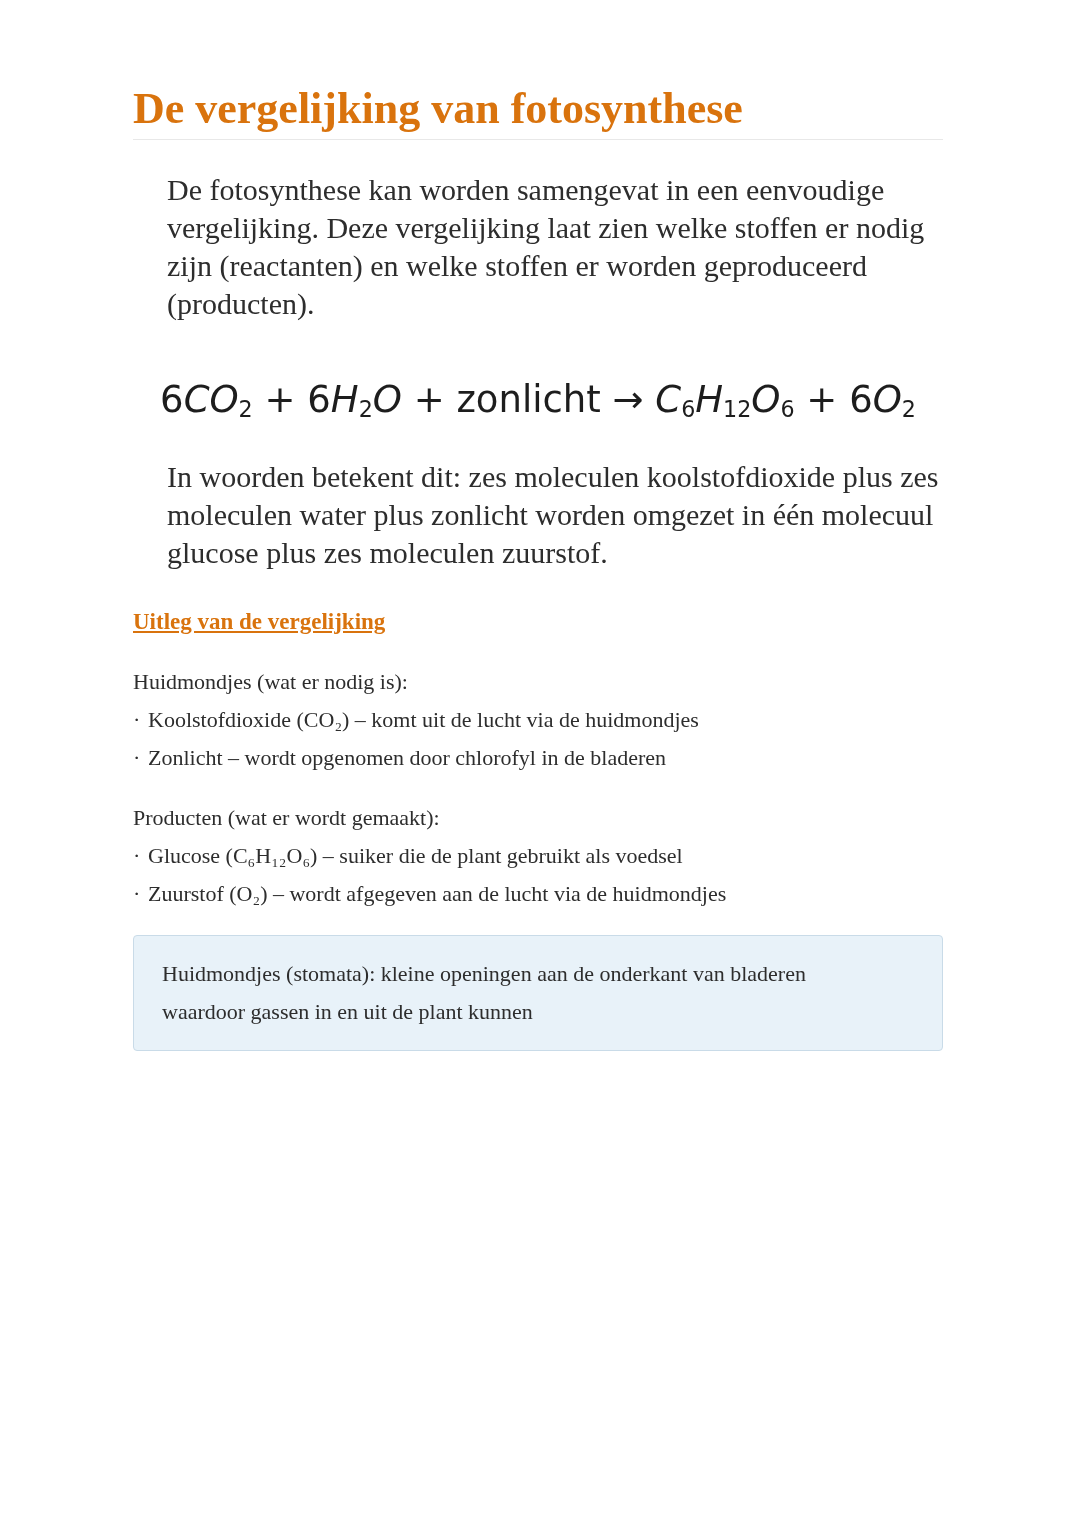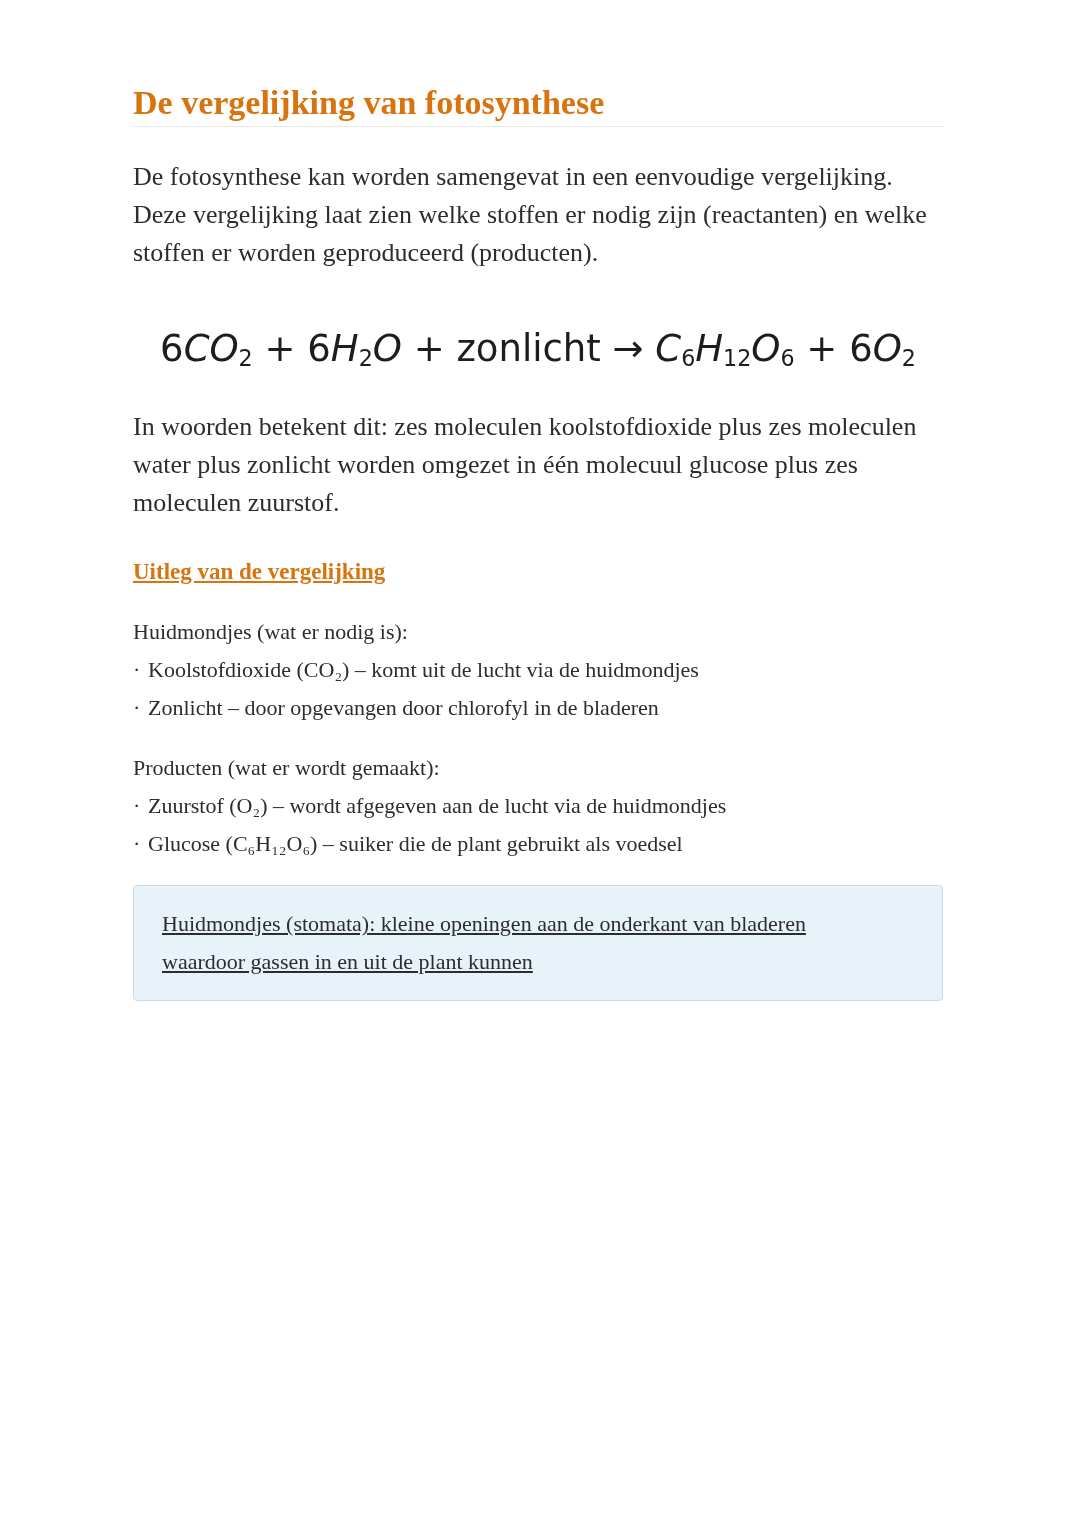--- a/index.html
+++ b/index.html
@@ -20,32 +20,33 @@
     overflow: hidden;
   }
   .page {
     width: 1080px;
     height: 1527px;
     padding: 82px 137px 60px 133px;
     background: #ffffff;
   }
   h1.page-title {
     font-family: "Liberation Serif", "DejaVu Serif", serif;
-    font-size: 34px;
+    font-size: 44px;
     line-height: 1.22;
     font-weight: 700;
     color: var(--accent);
     padding-bottom: 3px;
     border-bottom: 1px solid var(--rule);
     margin-bottom: 31px;
   }
   p.body-par {
-    font-size: 26px;
+    font-size: 30px;
     line-height: 38px;
     color: var(--body-text);
+    margin-left: 34px;
   }
   .equation {
     font-family: "DejaVu Sans", "Liberation Sans", sans-serif;
     font-size: 37px;
     line-height: 1.35;
     color: #1d1d1d;
     text-align: center;
     margin: 52px 0 33px 0;
     white-space: nowrap;
   }
@@ -81,21 +82,20 @@
     background: var(--callout-bg);
     border: 1px solid var(--callout-border);
     border-radius: 4px;
     padding: 19px 28px;
   }
   .callout p {
     font-size: 22px;
     line-height: 38px;
     color: var(--body-text);
     max-width: 710px;
-    text-decoration: underline;
   }
 </style>
 </head>
 <body>
 
 <div class="page">
 
   <h1 class="page-title">De vergelijking van fotosynthese</h1>
 
   <p class="body-par">De fotosynthese kan worden samengevat in een eenvoudige vergelijking. Deze vergelijking laat zien welke stoffen er nodig zijn (reactanten) en welke stoffen er worden geproduceerd (producten).</p>
@@ -105,31 +105,31 @@
   <p class="body-par">In woorden betekent dit: zes moleculen koolstofdioxide plus zes moleculen water plus zonlicht worden omgezet in één molecuul glucose plus zes moleculen zuurstof.</p>
 
   <h2 class="section-heading">Uitleg van de vergelijking</h2>
 
   <div class="list-block">
     <span class="list-line">Huidmondjes (wat er nodig is):</span>
     <span class="list-line">
       <span class="bullet">·</span><span>Koolstofdioxide (CO₂) – komt uit de lucht via de huidmondjes</span>
     </span>
     <span class="list-line">
-      <span class="bullet">·</span><span>Zonlicht – door opgevangen door chlorofyl in de bladeren</span>
+      <span class="bullet">·</span><span>Zonlicht – wordt opgenomen door chlorofyl in de bladeren</span>
     </span>
   </div>
 
   <div class="list-block">
     <span class="list-line">Producten (wat er wordt gemaakt):</span>
     <span class="list-line">
-      <span class="bullet">·</span><span>Zuurstof (O₂) – wordt afgegeven aan de lucht via de huidmondjes</span>
+      <span class="bullet">·</span><span>Glucose (C₆H₁₂O₆) – suiker die de plant gebruikt als voedsel</span>
     </span>
     <span class="list-line">
-      <span class="bullet">·</span><span>Glucose (C₆H₁₂O₆) – suiker die de plant gebruikt als voedsel</span>
+      <span class="bullet">·</span><span>Zuurstof (O₂) – wordt afgegeven aan de lucht via de huidmondjes</span>
     </span>
   </div>
 
   <div class="callout">
     <p>Huidmondjes (stomata): kleine openingen aan de onderkant van bladeren waardoor gassen in en uit de plant kunnen</p>
   </div>
 
 </div>
 
 </body></html>

